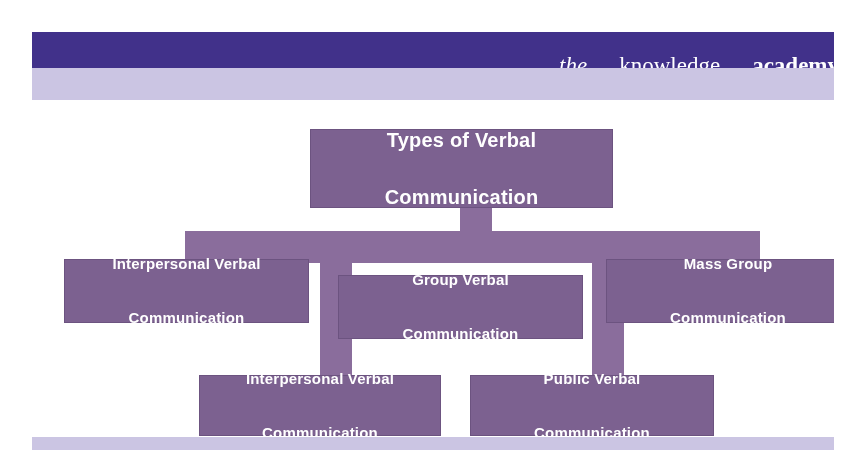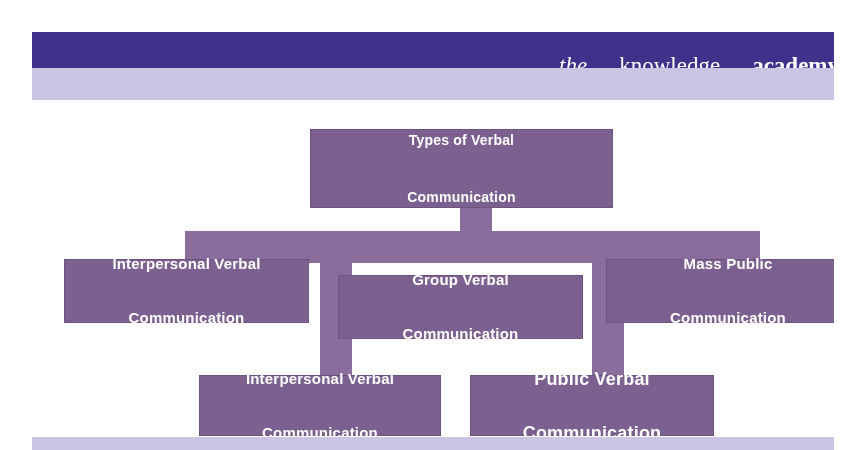--- a/index.html
+++ b/index.html
@@ -48,26 +48,26 @@
   .drop4  { left:559.5px; top:199px; height:145px; }
   .drop5  { left:696px;   top:199px; height:29px; }
 
   
   .node {
     position:absolute; background:#7C6190; border:1px solid #6C5380;
     color:#ffffff; display:flex; flex-direction:column; justify-content:center;
     text-align:center; font-weight:700; letter-spacing:0.2px;
   }
   .node .nl { display:block; }
-  .root { left:278px; top:97px;  width:303px; height:79px; font-size:14px; line-height:25px; }
+  .root { left:278px; top:97px;  width:303px; height:79px; font-size:20px; line-height:25px; }
   .n1   { left:32px;  top:227px; width:245px; height:64px; font-size:15px; line-height:22px; }
   .n2   { left:306px; top:227px; width:245px; height:64px; font-size:15px; line-height:22px;margin-top:16px; }
   .n3   { left:574px; top:227px; width:244px; height:64px; font-size:15px; line-height:22px; }
   .n4   { left:167px; top:343px; width:242px; height:61px; font-size:15px; line-height:22px; }
-  .n5   { left:438px; top:343px; width:244px; height:61px; font-size:18px; line-height:22px; }
+  .n5   { left:438px; top:343px; width:244px; height:61px; font-size:15px; line-height:22px; }
 </style>
 </head>
 <body>
 
 <div class="stage">
 
   <header class="topbar">
     <div class="logo">
       <span class="lg-the">the</span><span class="lg-knowledge">knowledge</span><span class="lg-academy">academy</span>
     </div>
@@ -89,21 +89,21 @@
 
   <div class="node n1">
     <span class="nl">Interpersonal Verbal</span>
     <span class="nl">Communication</span>
   </div>
   <div class="node n2">
     <span class="nl">Group Verbal</span>
     <span class="nl">Communication</span>
   </div>
   <div class="node n3">
-    <span class="nl">Mass Public</span>
+    <span class="nl">Mass Group</span>
     <span class="nl">Communication</span>
   </div>
 
   <div class="node n4">
     <span class="nl">Interpersonal Verbal</span>
     <span class="nl">Communication</span>
   </div>
   <div class="node n5">
     <span class="nl">Public Verbal</span>
     <span class="nl">Communication</span>

